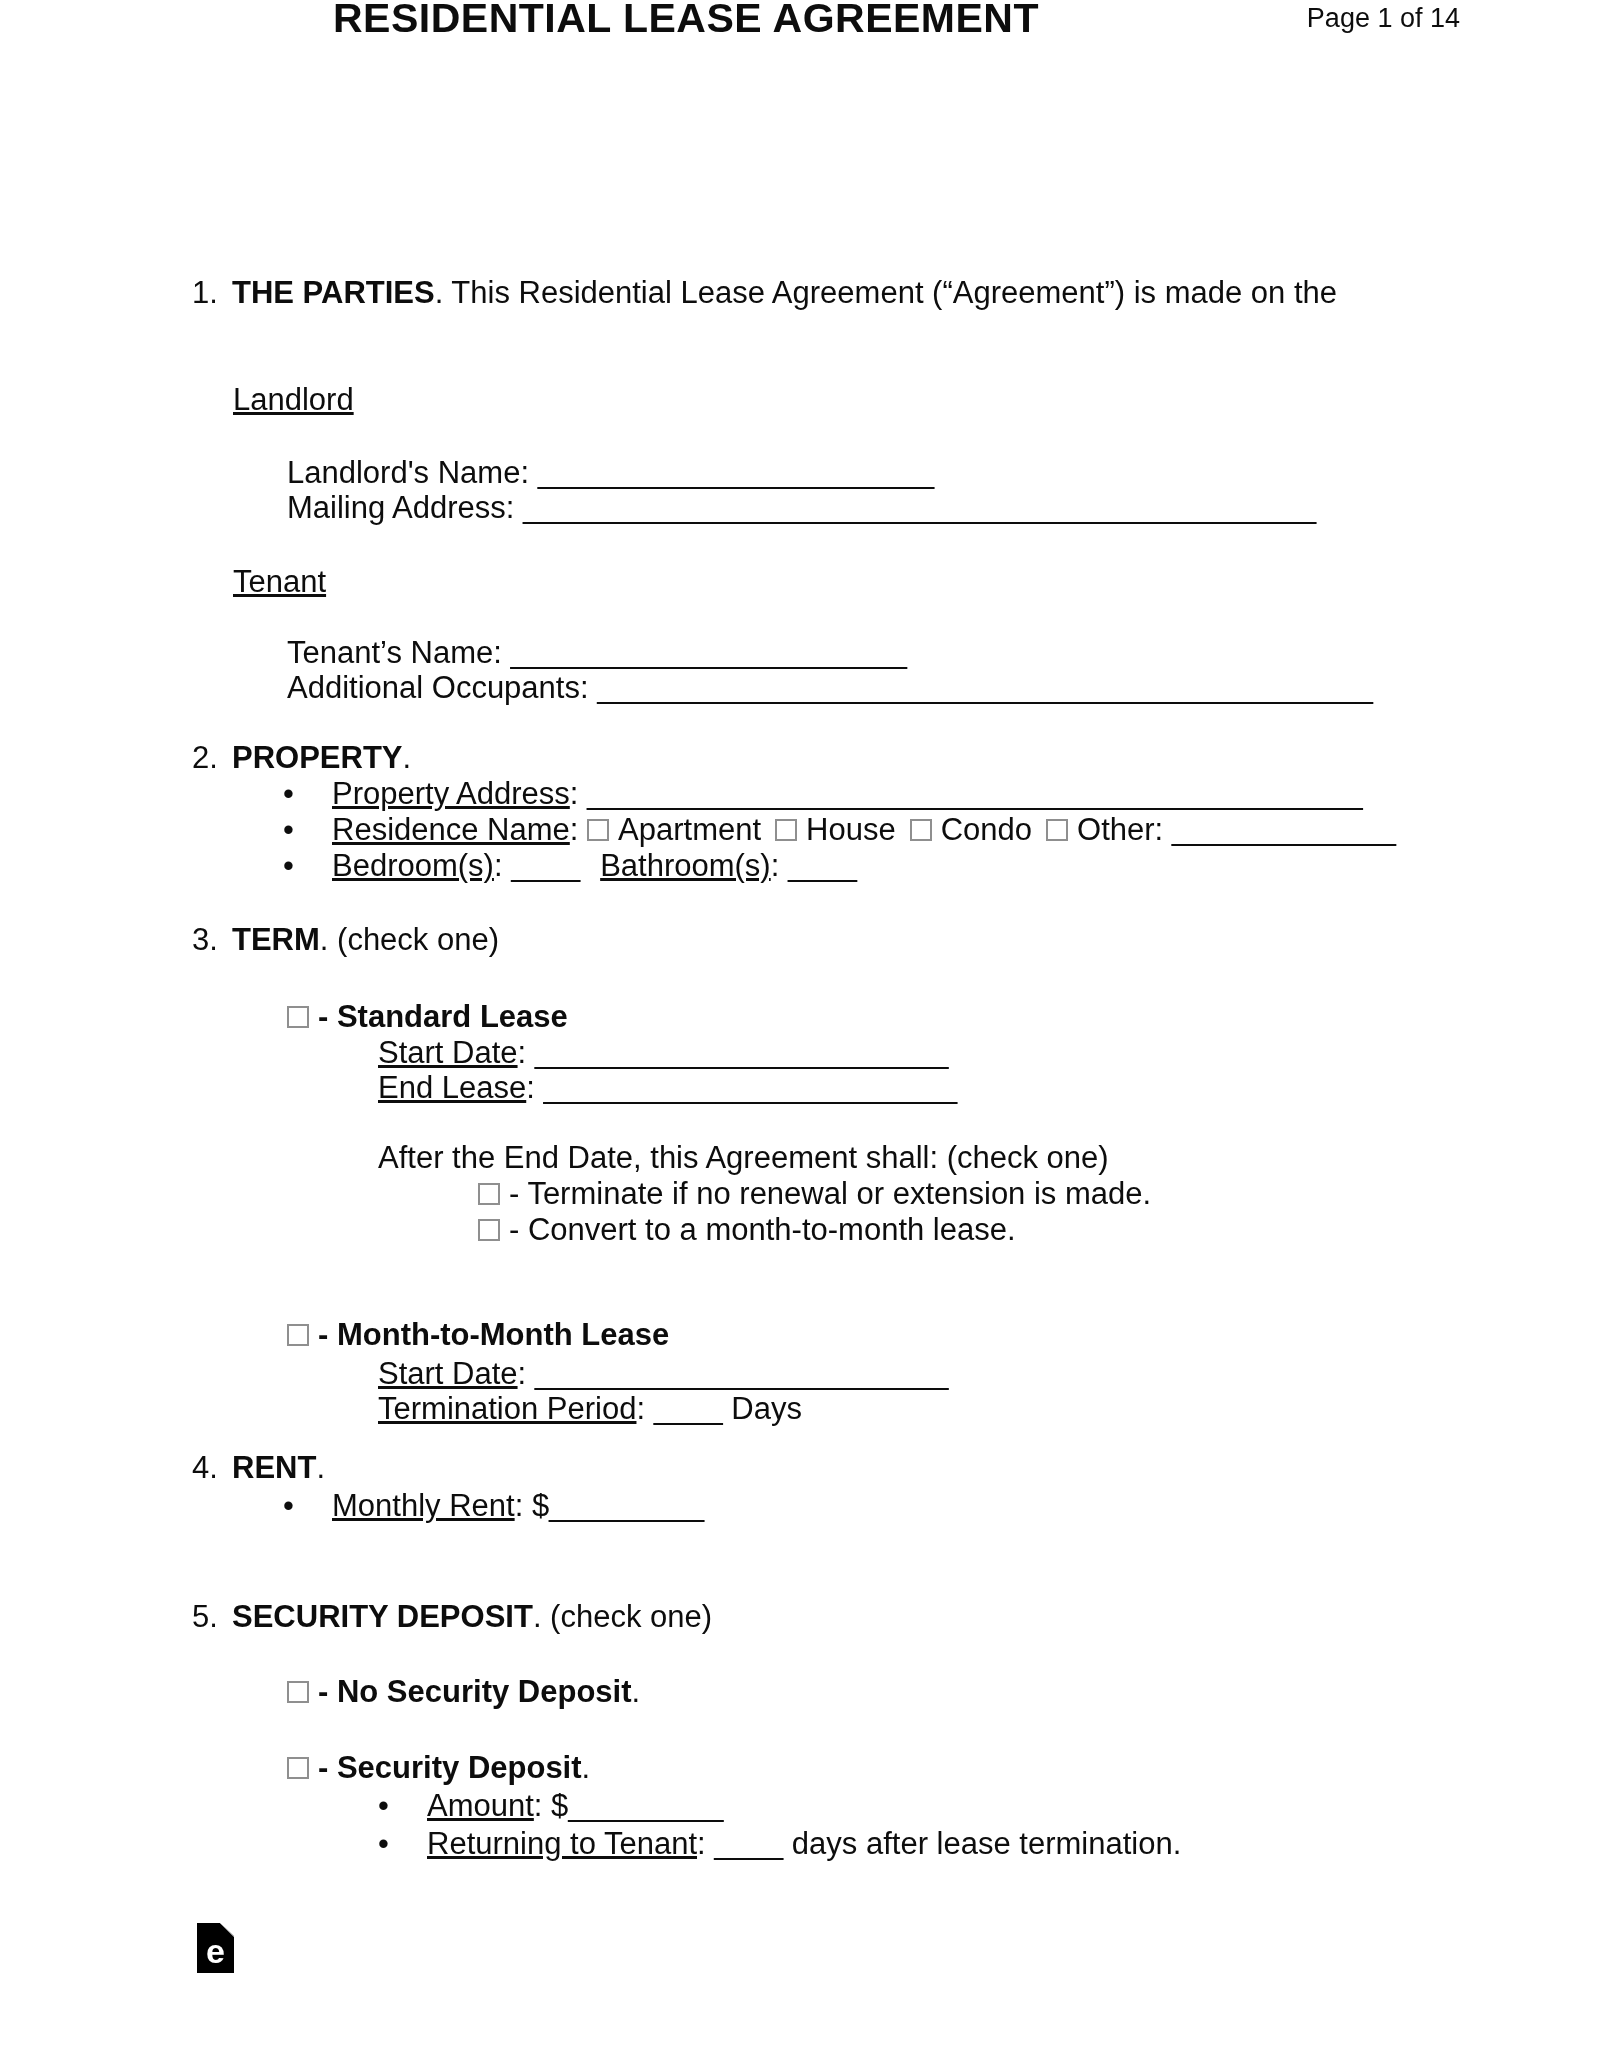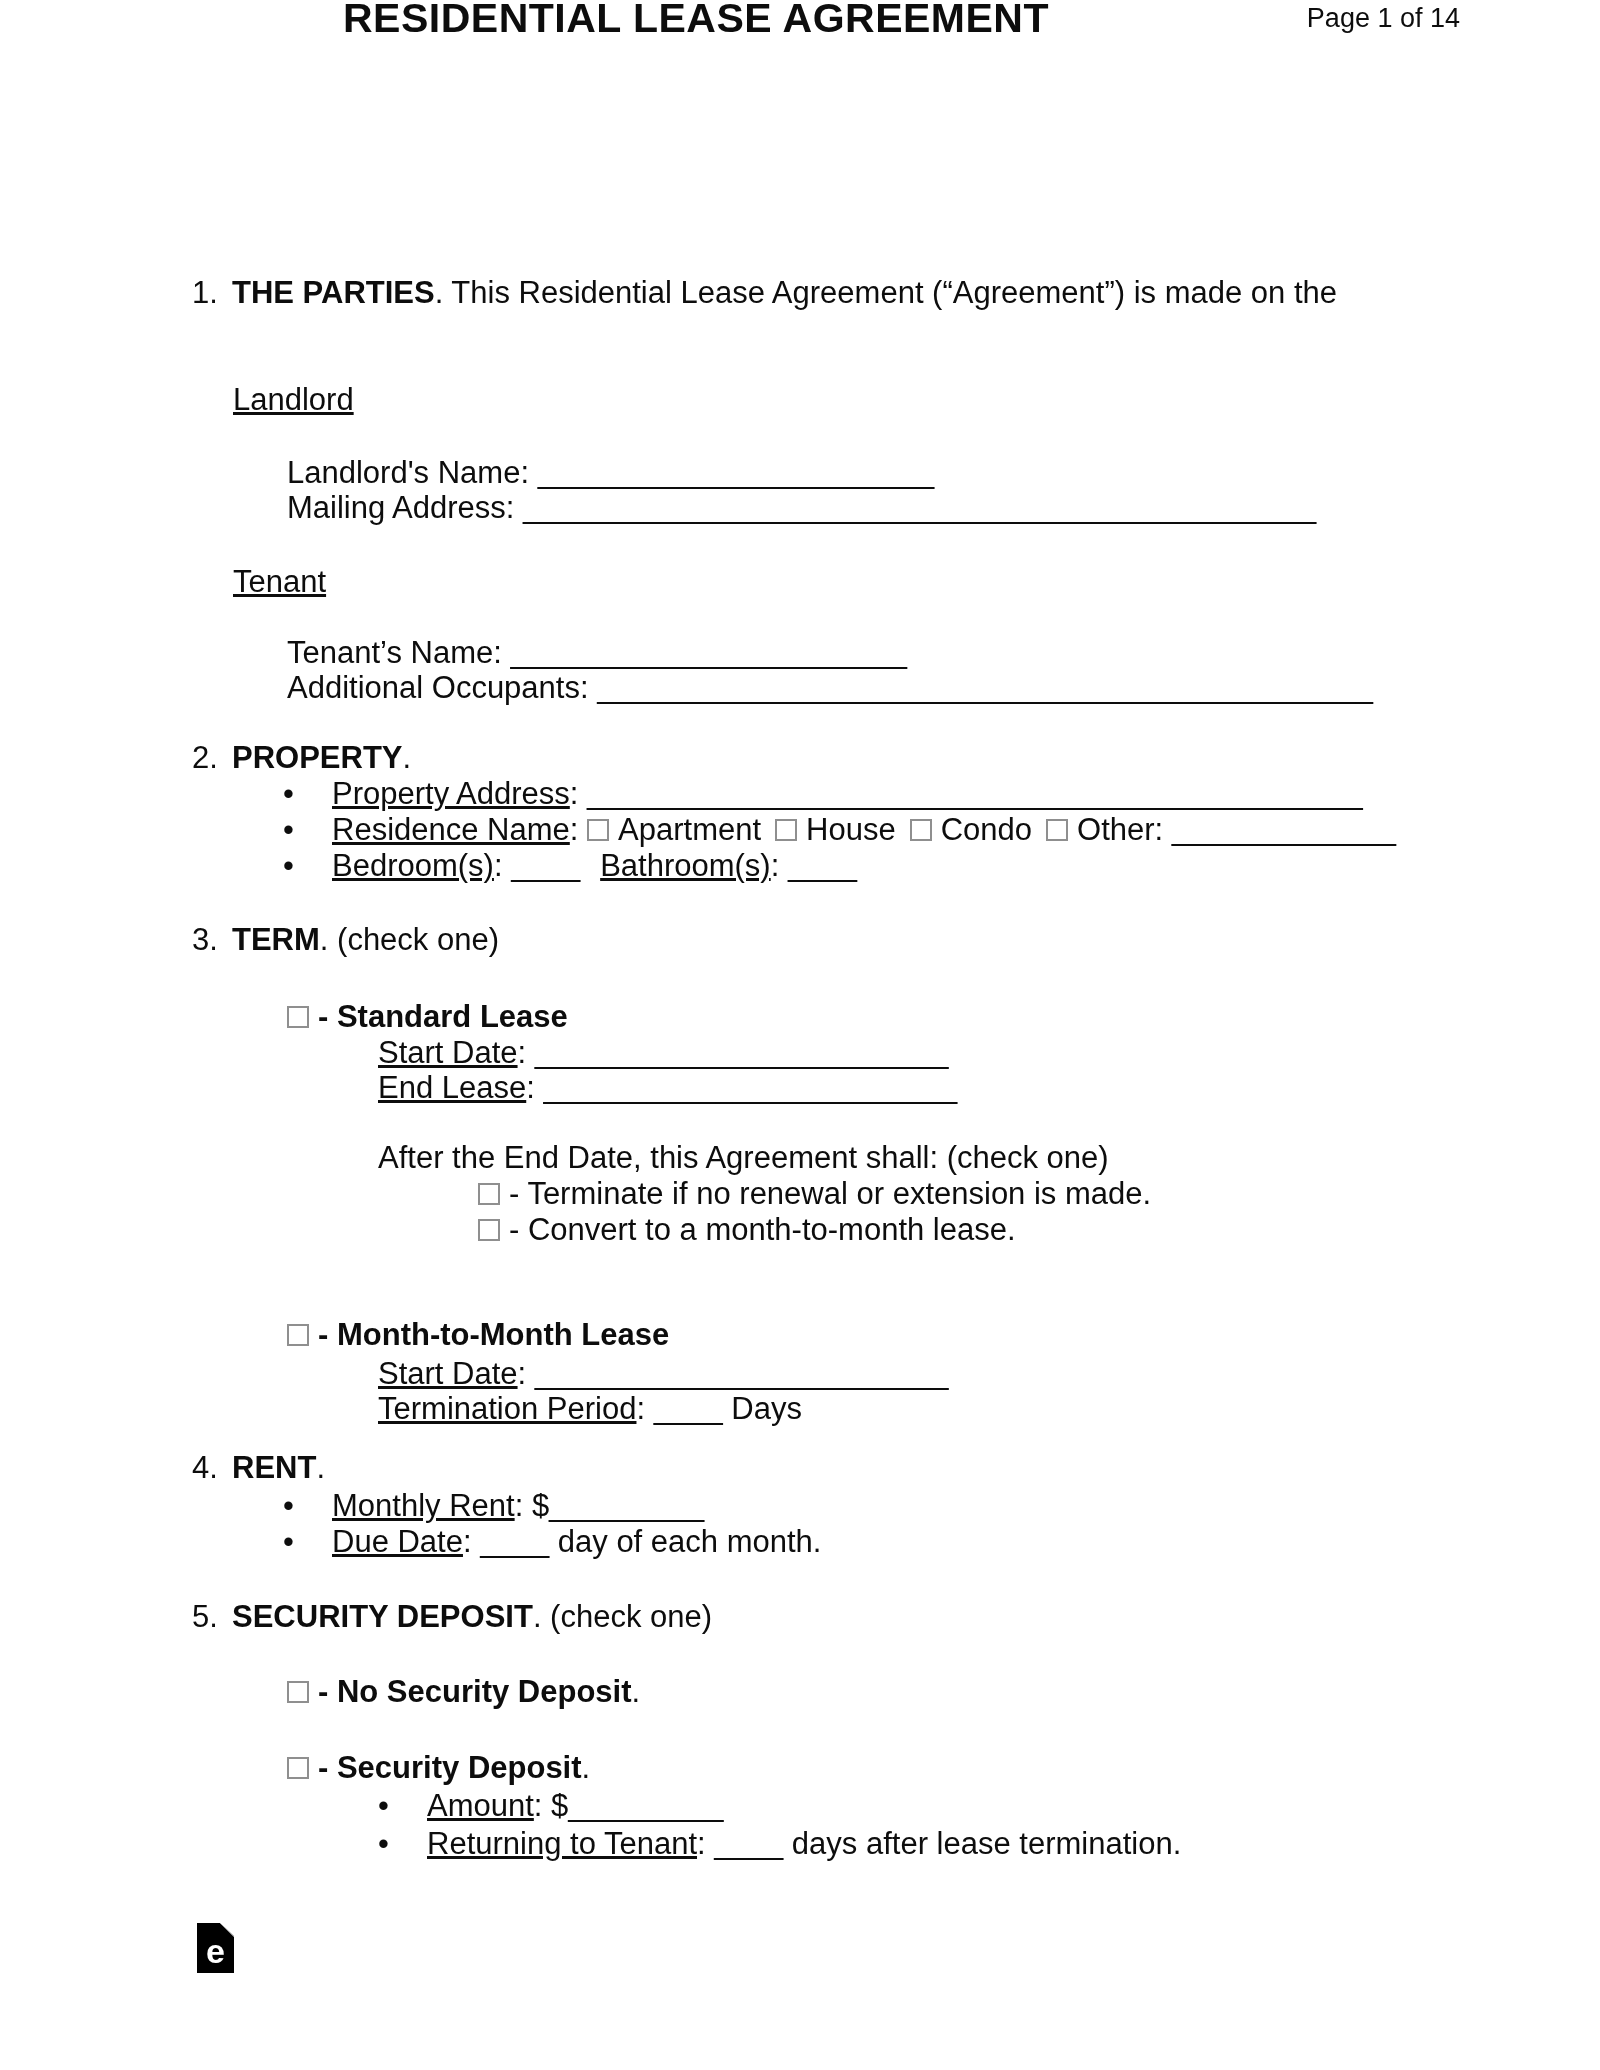--- a/index.html
+++ b/index.html
@@ -23,21 +23,21 @@
     display:inline-block;
     width:18px;height:18px;
     border:2px solid #8f8f8f;
     background:#fff;
     vertical-align:-1px;
     margin-right:9px;
   }
   .opt{margin-left:14px;}
   .gap14{margin-left:20px;}
   .title{
-    left:12px;top:185;width:1368px;
+    left:2px;top:185;width:1368px;
     text-align:center;
     font-size:41px;font-weight:700;
     letter-spacing:0.5px;
   }
   .pageno{font-size:27px;right:140px;top:1942;margin-left:41px;}
   .logo{
     position:absolute;left:197px;top:1923px;
     width:37px;height:50px;
     background:#000;
     -webkit-clip-path:polygon(0 0,62% 0,100% 26%,100% 100%,0 100%);
@@ -134,23 +134,20 @@
   <div class="ln" style="left:378px;top:1391px">
     <span class="u">Termination Period</span><span>: </span><span>____</span><span> Days</span>
   </div>
 
   <div class="ln" style="left:192px;top:1450px">
     <span class="num">4.</span><span class="b">RENT</span><span>.</span>
   </div>
   <div class="ln" style="left:283px;top:1488px">
     <span class="blt">•</span><span class="u">Monthly Rent</span><span>: </span><span>$_________</span>
   </div>
-  <div class="ln" style="left:283px;top:1524px">
-    <span class="blt">•</span><span class="u">Due Date</span><span>: </span><span>____</span><span> day of each month.</span>
-  </div>
 
   <div class="ln" style="left:192px;top:1599px">
     <span class="num">5.</span><span class="b">SECURITY DEPOSIT</span><span>. (check one)</span>
   </div>
 
   <div class="ln" style="left:287px;top:1674px">
     <span class="cb"></span><span class="b">- No Security Deposit</span><span>.</span>
   </div>
 
   <div class="ln" style="left:287px;top:1750px">

